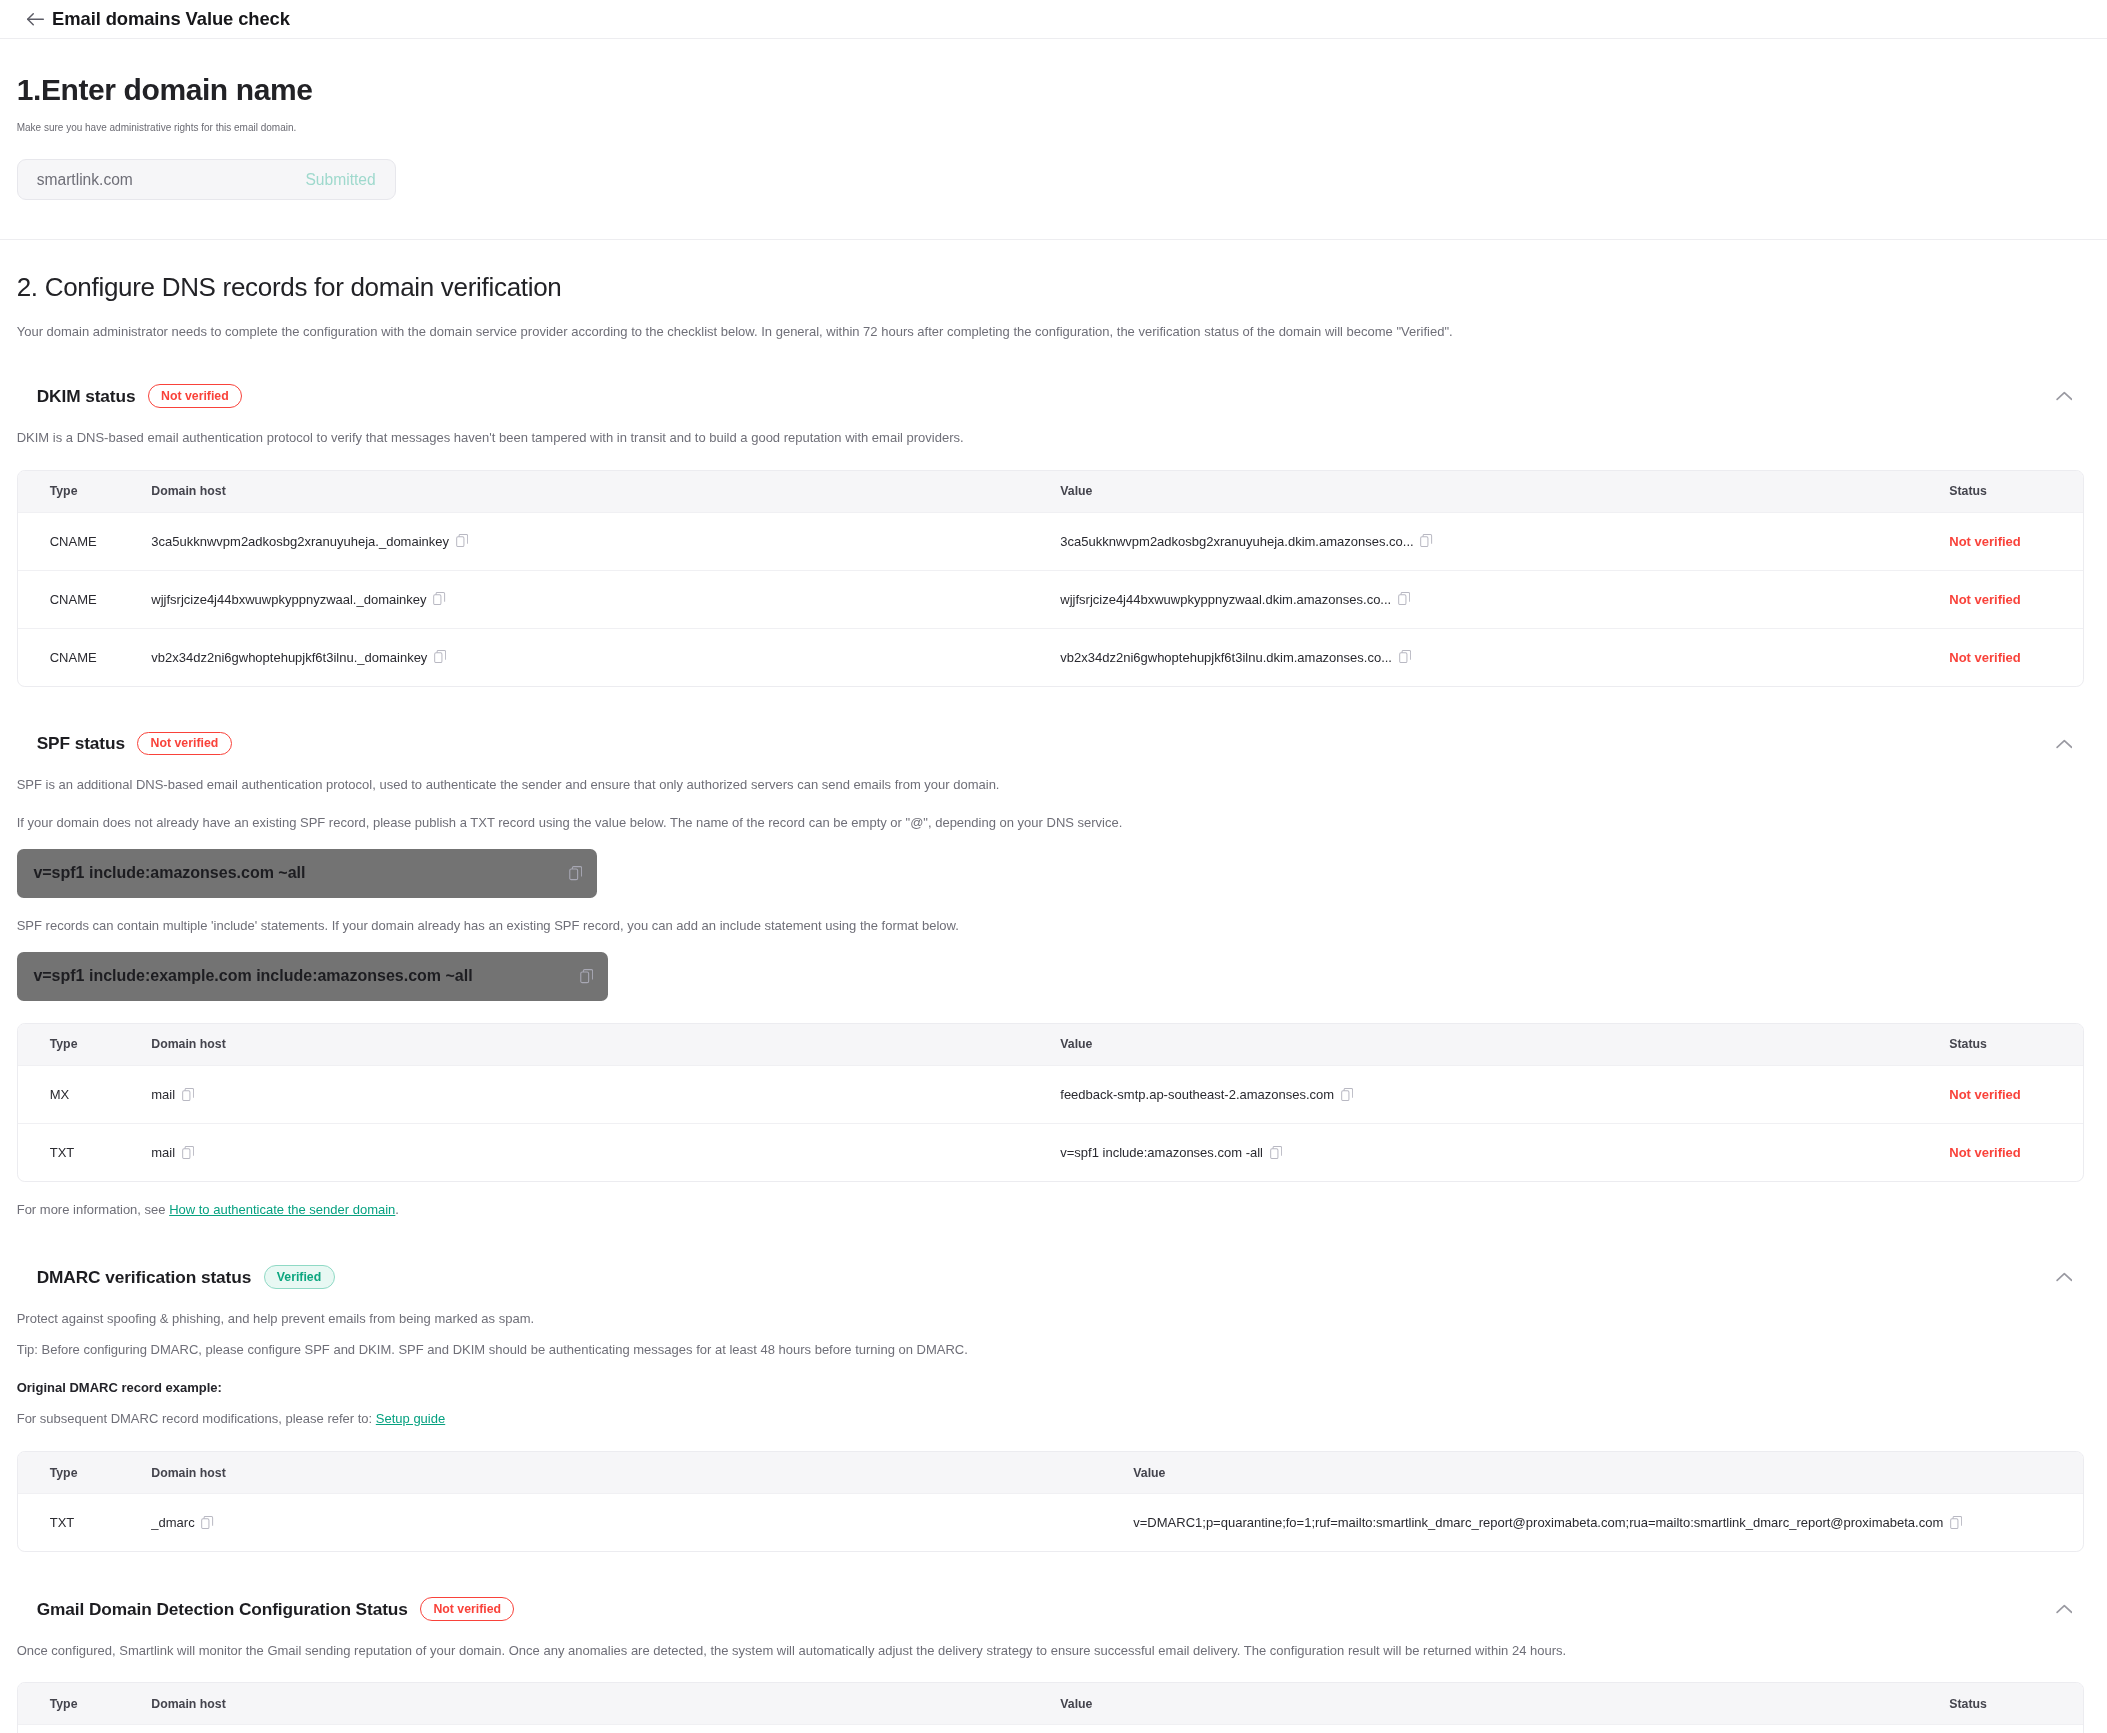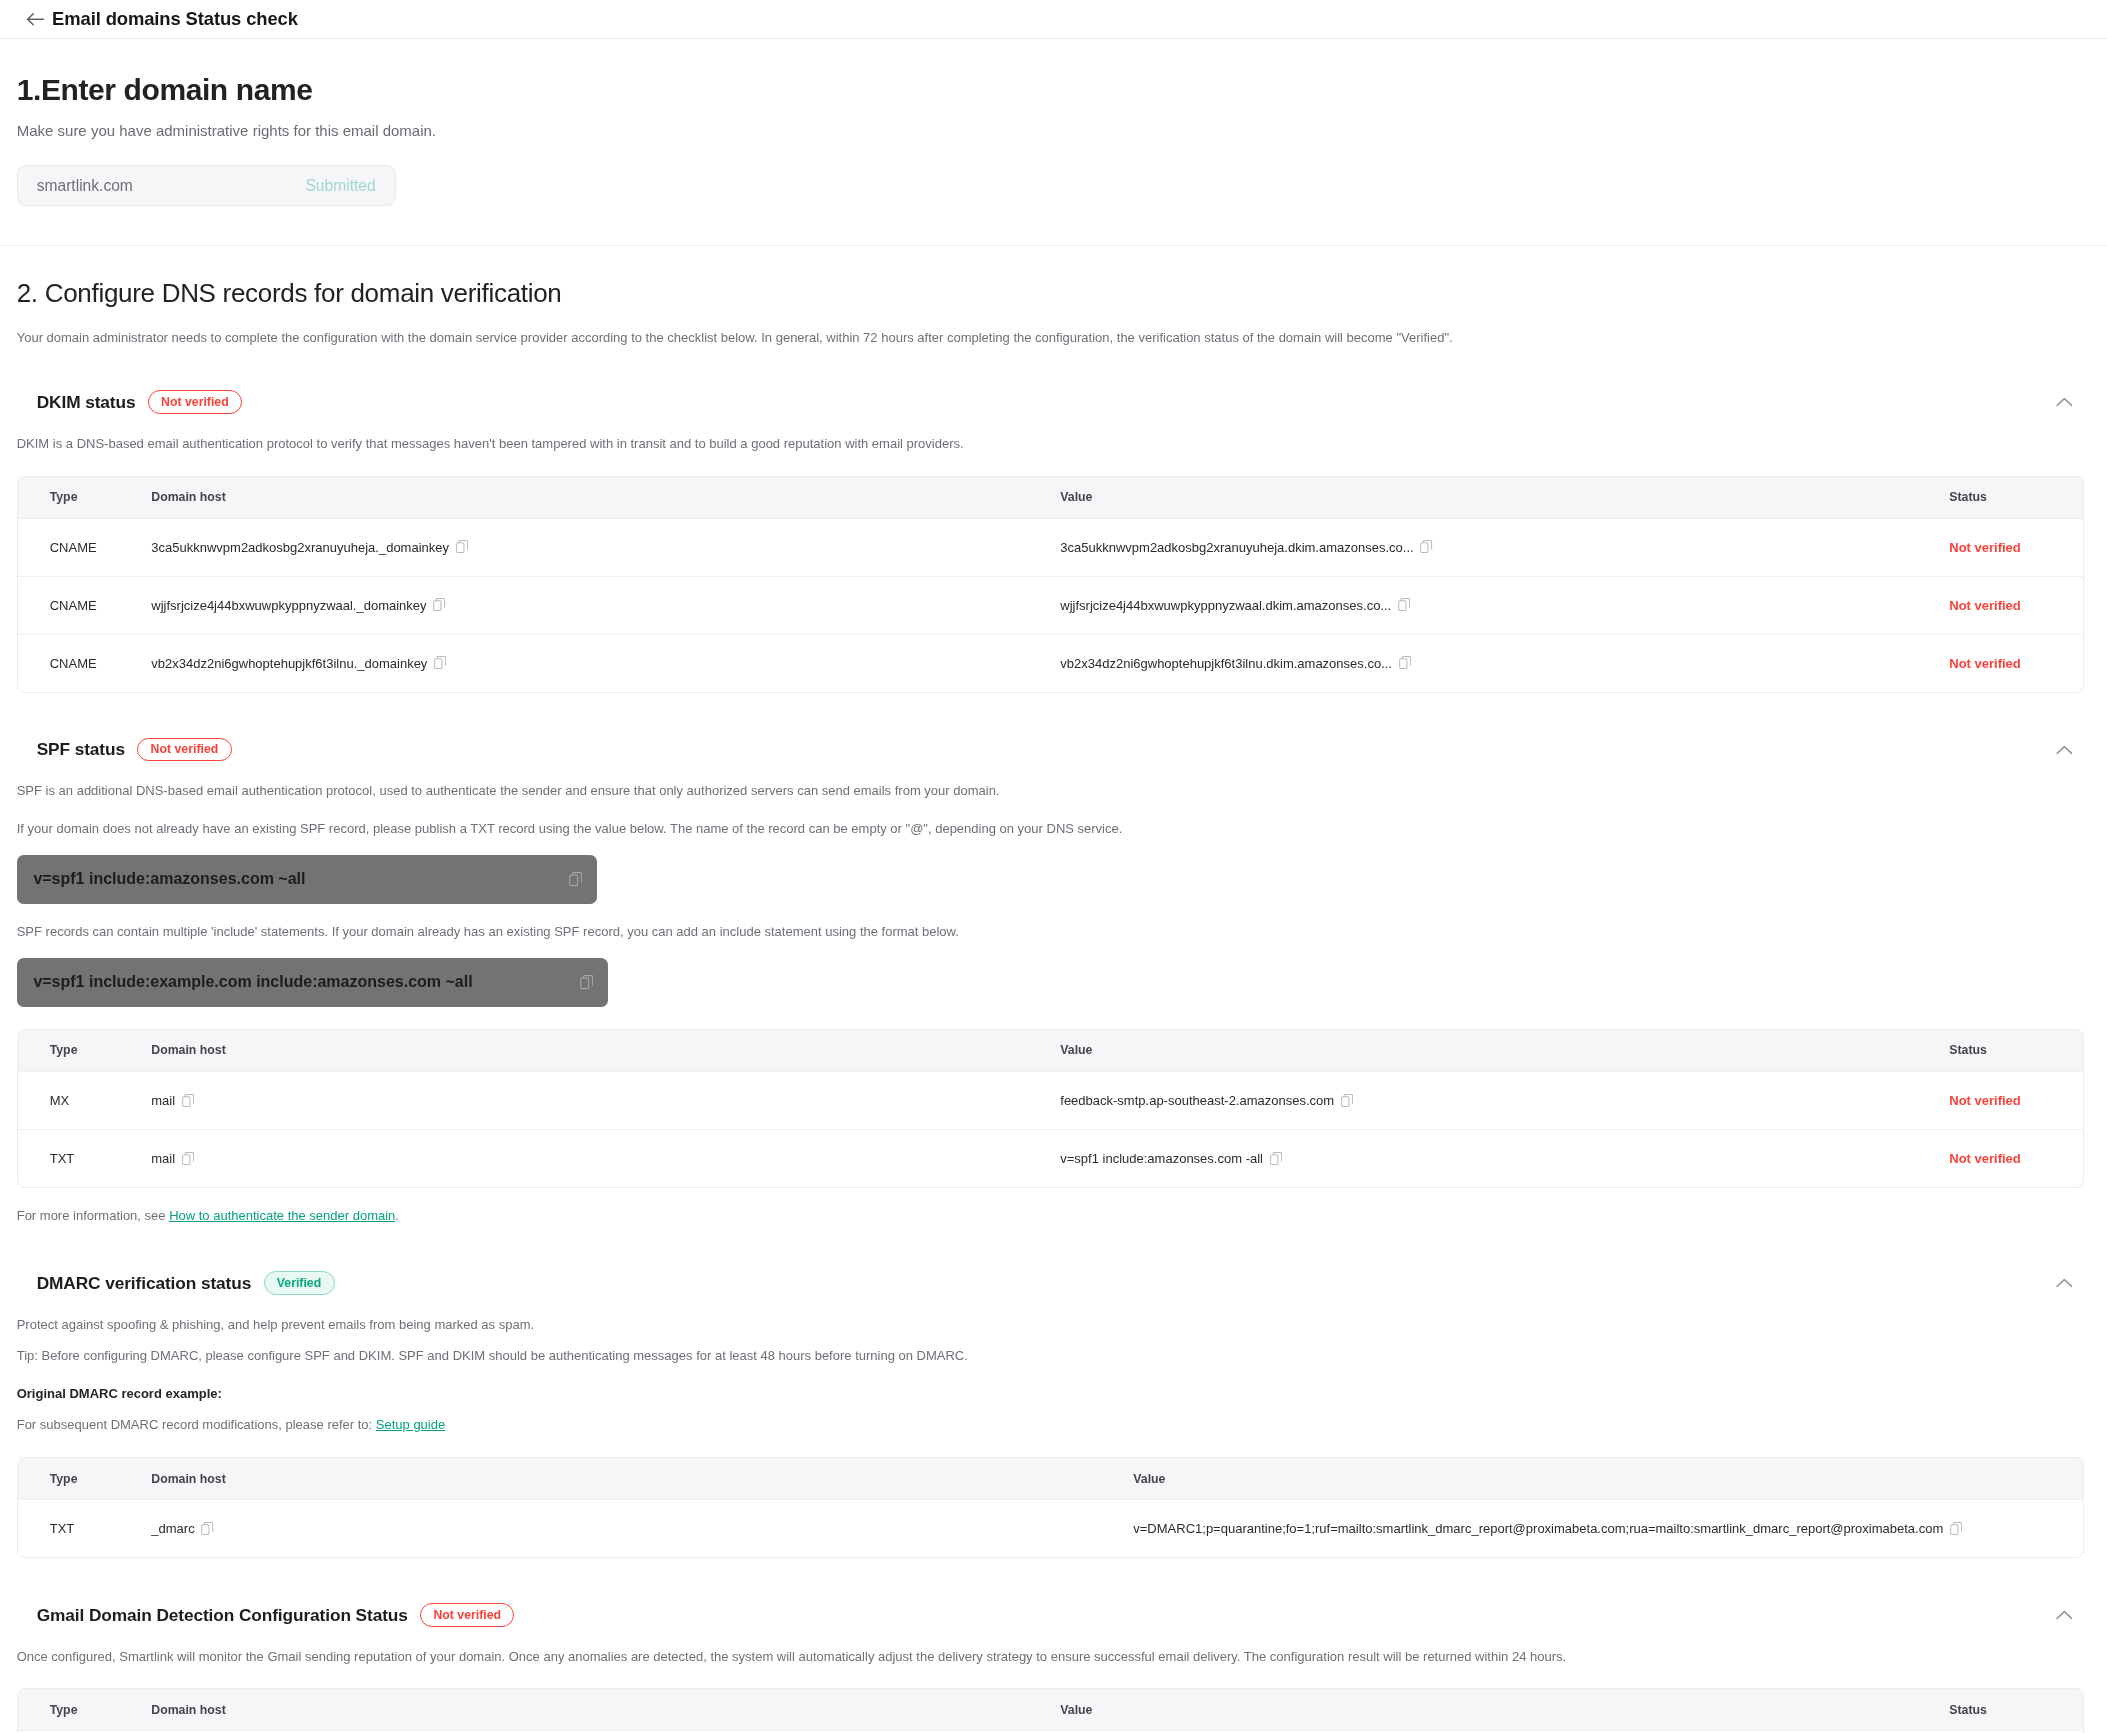--- a/index.html
+++ b/index.html
@@ -39,21 +39,21 @@
     border-bottom: 1.1px solid #ededf0;
   }
   .h-one {
     font-size: 30px;
     font-weight: 700;
     letter-spacing: -0.4px;
     color: #222226;
     line-height: 1.05;
   }
   .sub-one {
-    font-size: 15px;
+    font-size: 10px;
     color: #6b6b73;
     margin-top: 16.7px;
   }
   .domain-field {
     margin-top: 26px;
     width: 379px;
     height: 41px;
     background: #f6f6f8;
     border: 1.1px solid #e7e7ec;
     border-radius: 9px;
@@ -225,21 +225,21 @@
 </head>
 <body>
 
 <div class="topbar">
   <div class="back-arrow">
     <svg width="19" height="14.5" viewBox="0 0 34 26" fill="none">
       <path d="M13 3 L3 13 L13 23" stroke="#5c5c66" stroke-width="2.6" stroke-linecap="round" stroke-linejoin="round"></path>
       <path d="M3 13 H31" stroke="#5c5c66" stroke-width="2.6" stroke-linecap="round"></path>
     </svg>
   </div>
-  <div class="topbar-title">Email domains Status check</div>
+  <div class="topbar-title">Email domains Value check</div>
 </div>
 
 <div class="section-one">
   <div class="h-one">1.Enter domain name</div>
   <div class="sub-one">Make sure you have administrative rights for this email domain.</div>
   <div class="domain-field">
     <span class="domain-value" title="Enter domain name">smartlink.com</span>
     <span class="domain-status">Submitted</span>
   </div>
 </div>

